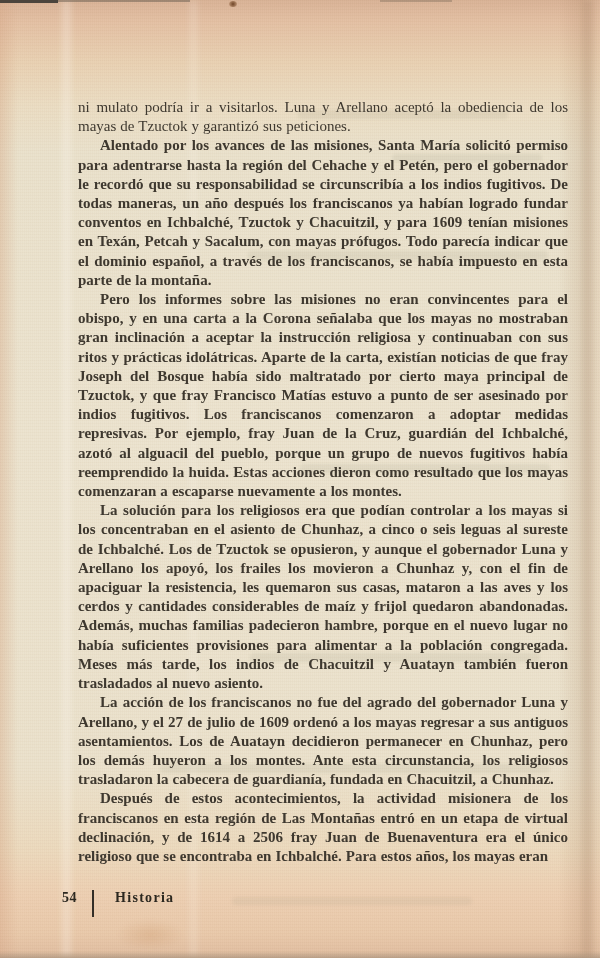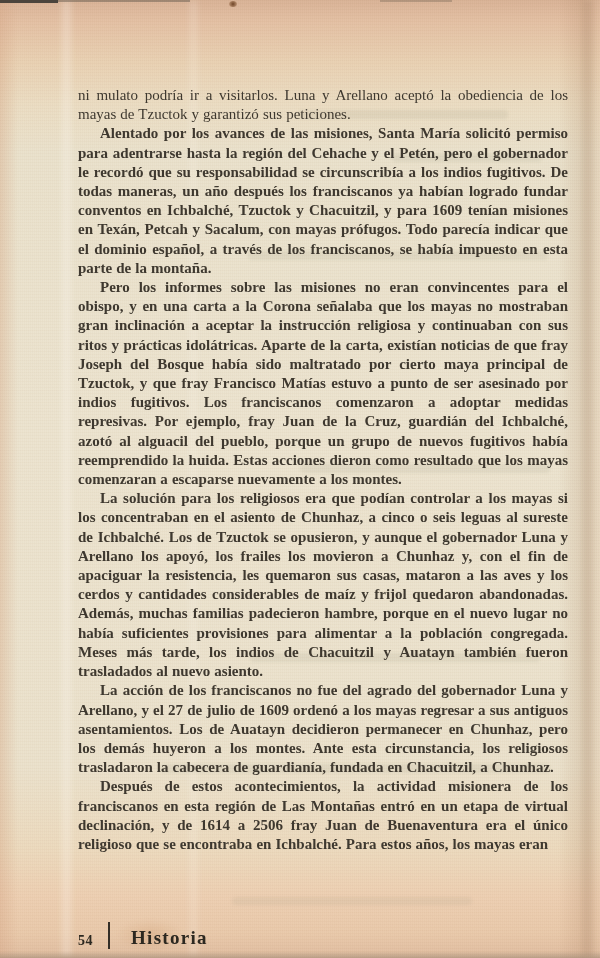--- a/index.html
+++ b/index.html
@@ -68,40 +68,39 @@
   .g5 { left: 250px; top: 653px; width: 290px; height: 9px; }
   .g6 { left: 160px; top: 764px; width: 390px; height: 9px; }
   .g7 { left: 232px; top: 897px; width: 240px; height: 8px; background: rgba(138,138,112,0.09); }
   .stain {
     position: absolute; left: 118px; top: 920px; width: 64px; height: 30px;
     border-radius: 50%; background: radial-gradient(ellipse, rgba(186,120,66,0.20) 0%, rgba(186,120,66,0) 75%);
     filter: blur(2px); pointer-events: none;
   }
   
   .text-block {
-    position: absolute; left: 78px; top: 86px; width: 490px; height: 804px;
+    position: absolute; left: 78px; top: 98px; width: 490px; height: 804px;
     overflow: hidden;
     color: #3e382f;
     font-size: 15px; line-height: 19.2px;
     text-align: justify;
     hyphens: auto; -webkit-hyphens: auto;
     word-spacing: 0.02em;
   }
   .text-block p { margin: 0; }
   .text-block p.indent { text-indent: 22px; font-weight: bold; }
   
   .footer {
-    position: absolute; left: 78px; top: 890px; height: 30px;
-    display: flex; align-items: flex-end;
+    position: absolute; left: 62px; top: 890px; height: 30px;
+    display: flex; align-items: flex-start;
     color: #2c2820;
-    margin-top: 29px;
   }
   .page-num { font-weight: bold; font-size: 14px; letter-spacing: 0.5px; width: 17px; }
   .footer-divider { width: 2px; height: 27px; background: #332e27; margin-left: 13px; margin-right: 21px; }
-  .section-title { font-weight: bold; font-size: 19px; letter-spacing: 1.3px; }
+  .section-title { font-weight: bold; font-size: 14px; letter-spacing: 1.3px; }
 </style>
 </head>
 <body>
 
 <div class="page">
 
   <div class="grain"></div>
   <div class="streak-left"></div>
   <div class="streak-mid"></div>
   <div class="edge-shadow-right"></div>

